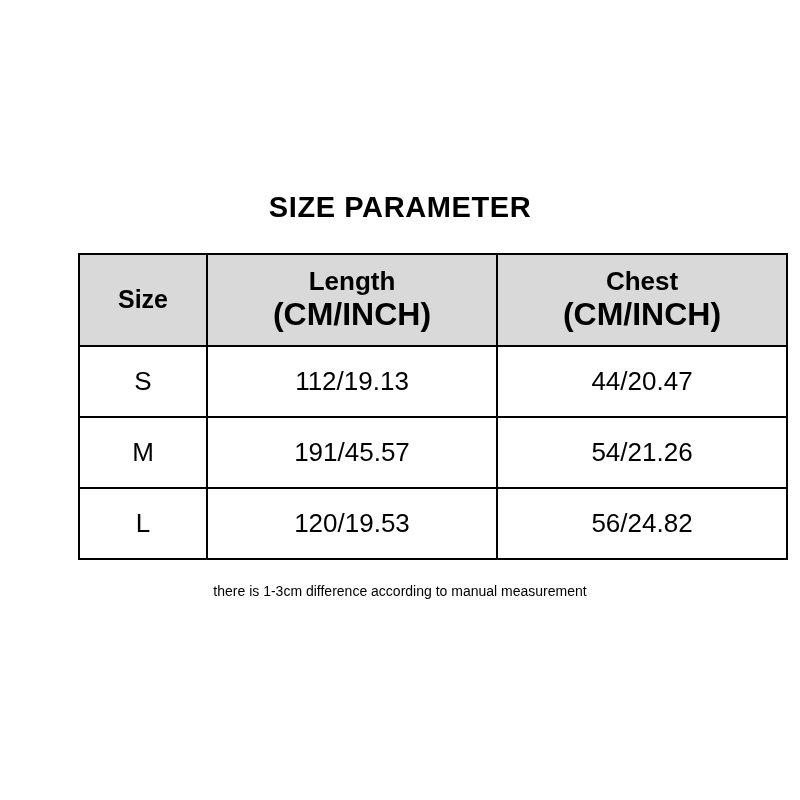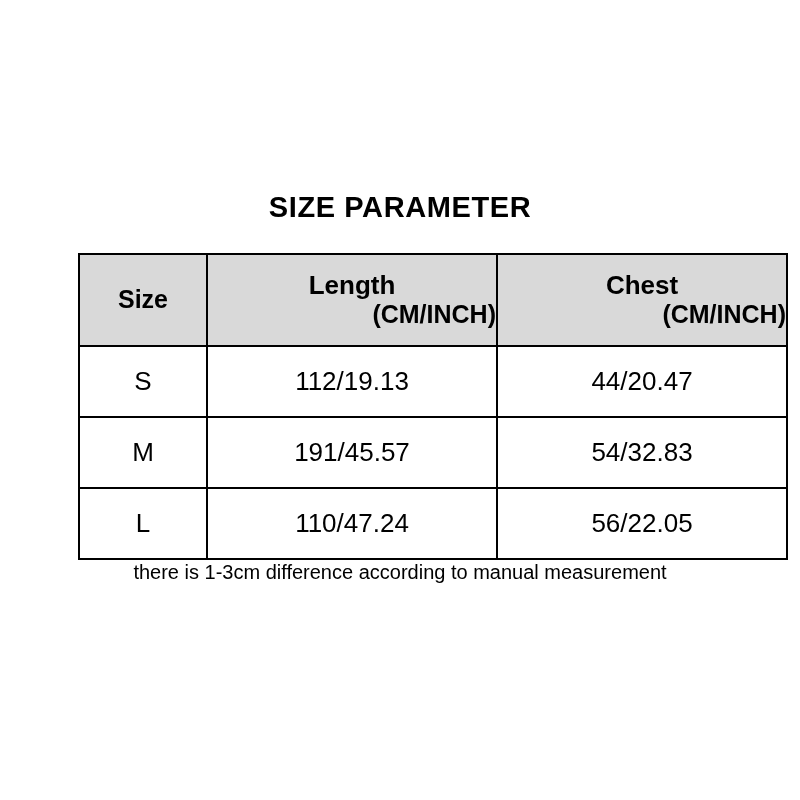--- a/index.html
+++ b/index.html
@@ -52,40 +52,40 @@
   }
   thead th {
     background: #d9d9d9;
     height: 90px;
     font-size: 26px;
     font-weight: bold;
     line-height: 1.18;
   }
   thead th .sub {
     display: block;
-    font-size: 25px;
+    font-size: 32px;
     font-weight: bold;
-    text-align: right;
   }
   thead th.col-size {
     font-size: 25px;
   }
   tbody td {
     height: 69px;
     font-size: 26px;
     font-weight: normal;
     background: #ffffff;
   }
   col.c1 { width: 128px; }
   col.c2 { width: 290px; }
   col.c3 { width: 290px; }
   .note {
+    margin-top: 23px;
     width: 730px;
     text-align: center;
-    font-size: 20px;
+    font-size: 14px;
     color: #000000;
     line-height: 1.2;
   }
 </style>
 </head>
 <body>
 
 <div class="page">
 
   <div class="title">SIZE PARAMETER</div>
@@ -114,26 +114,26 @@
       </thead>
       <tbody>
         <tr>
           <td>S</td>
           <td>112/19.13</td>
           <td>44/20.47</td>
         </tr>
         <tr>
           <td>M</td>
           <td>191/45.57</td>
-          <td>54/32.83</td>
+          <td>54/21.26</td>
         </tr>
         <tr>
           <td>L</td>
-          <td>110/47.24</td>
-          <td>56/22.05</td>
+          <td>120/19.53</td>
+          <td>56/24.82</td>
         </tr>
       </tbody>
     </table>
   </div>
 
   <div class="note">there is 1-3cm difference according to manual measurement</div>
 
 </div>
 
 </body></html>

